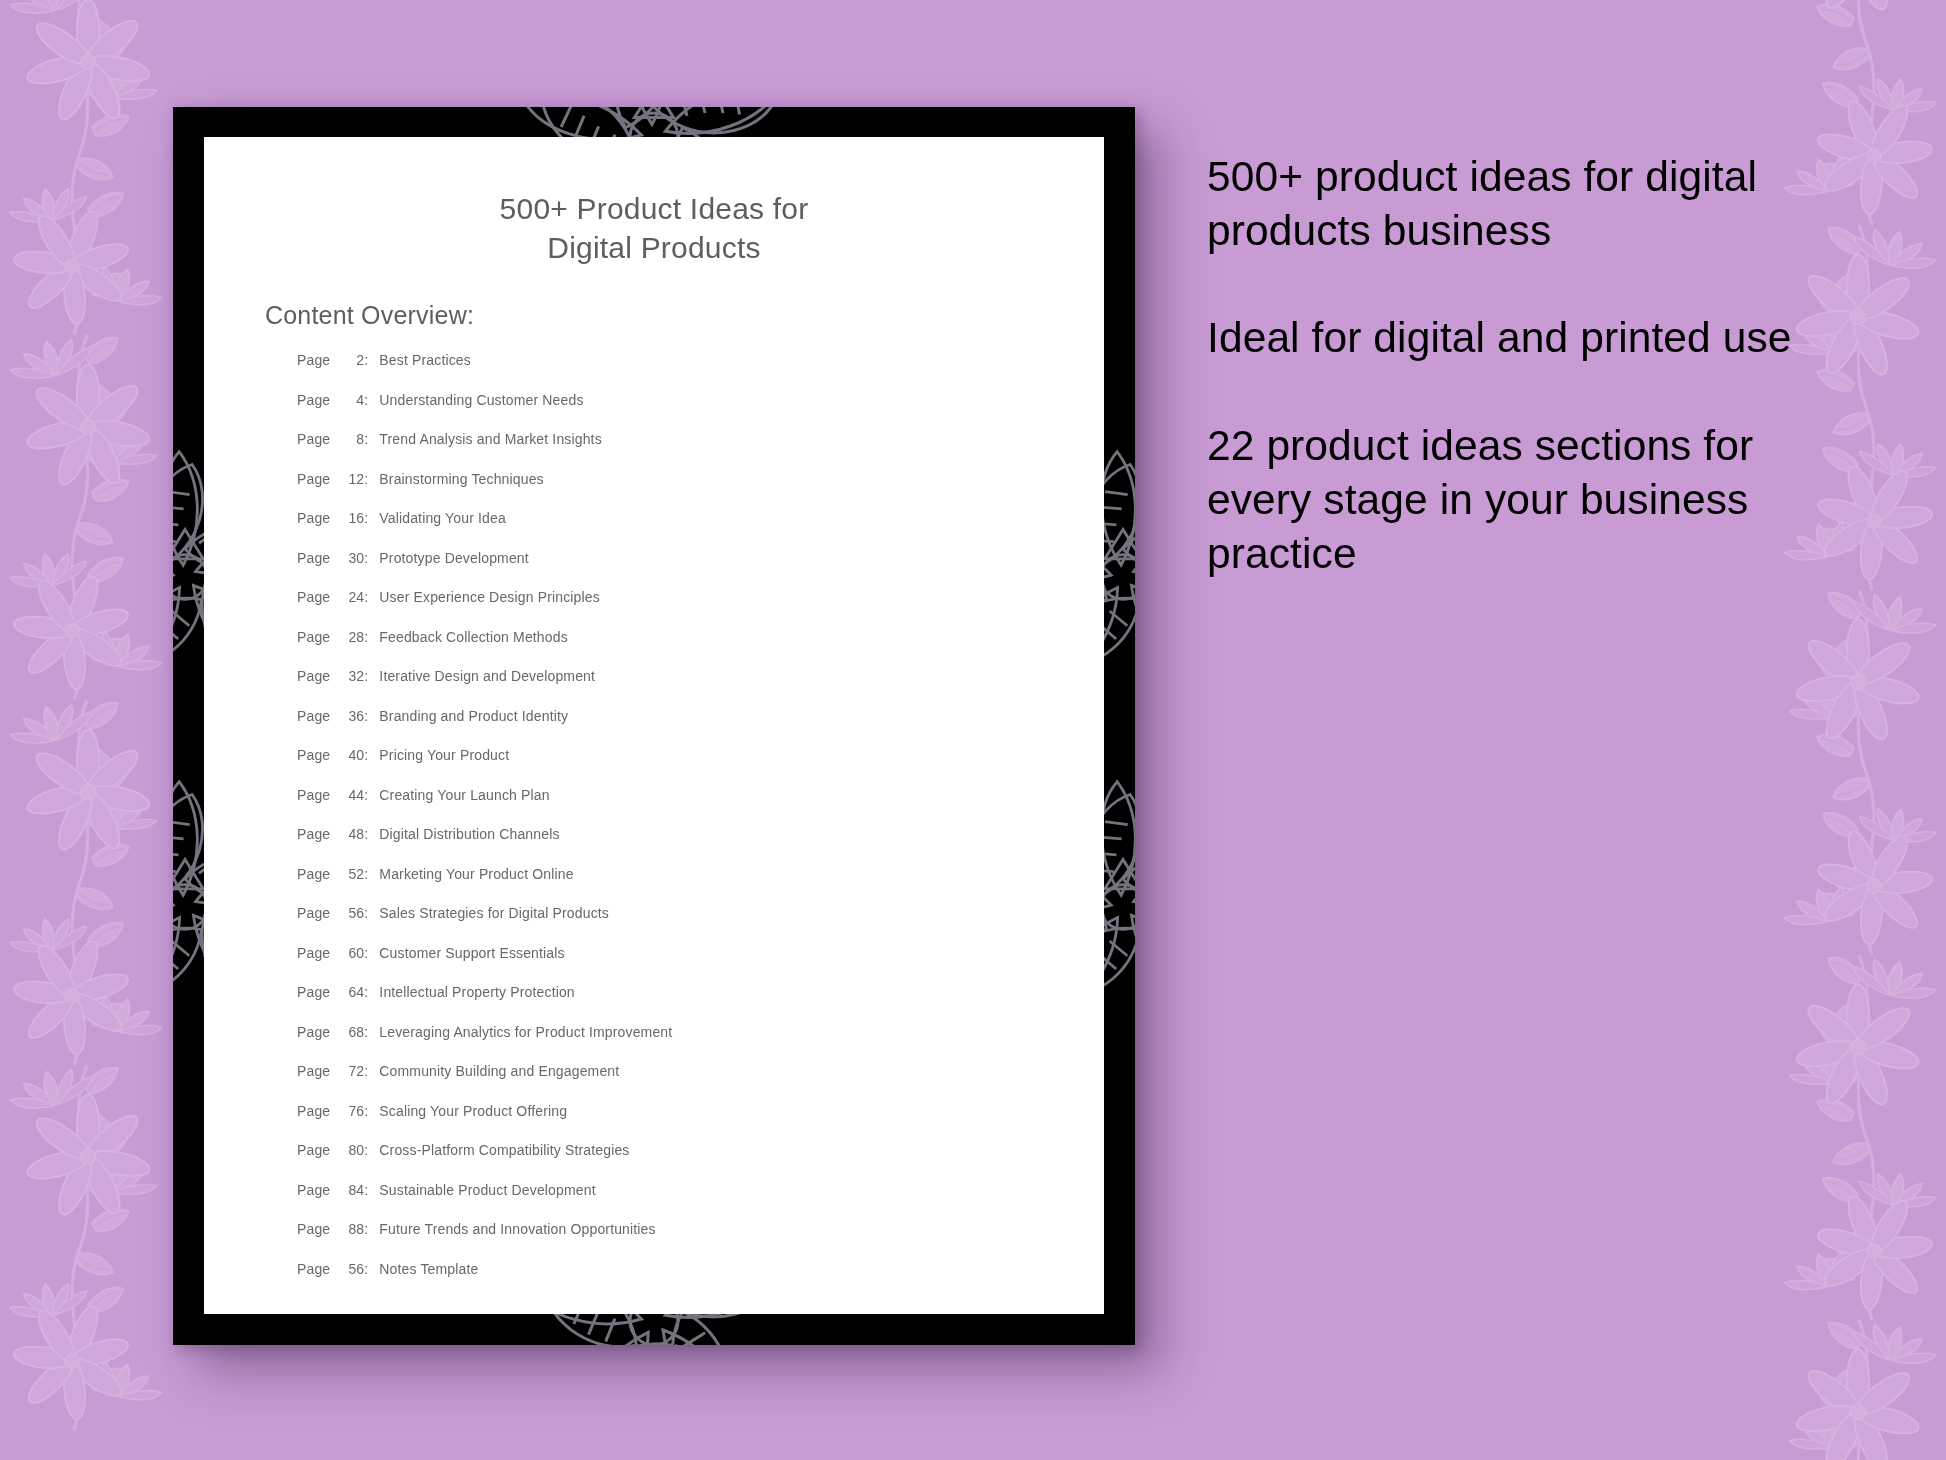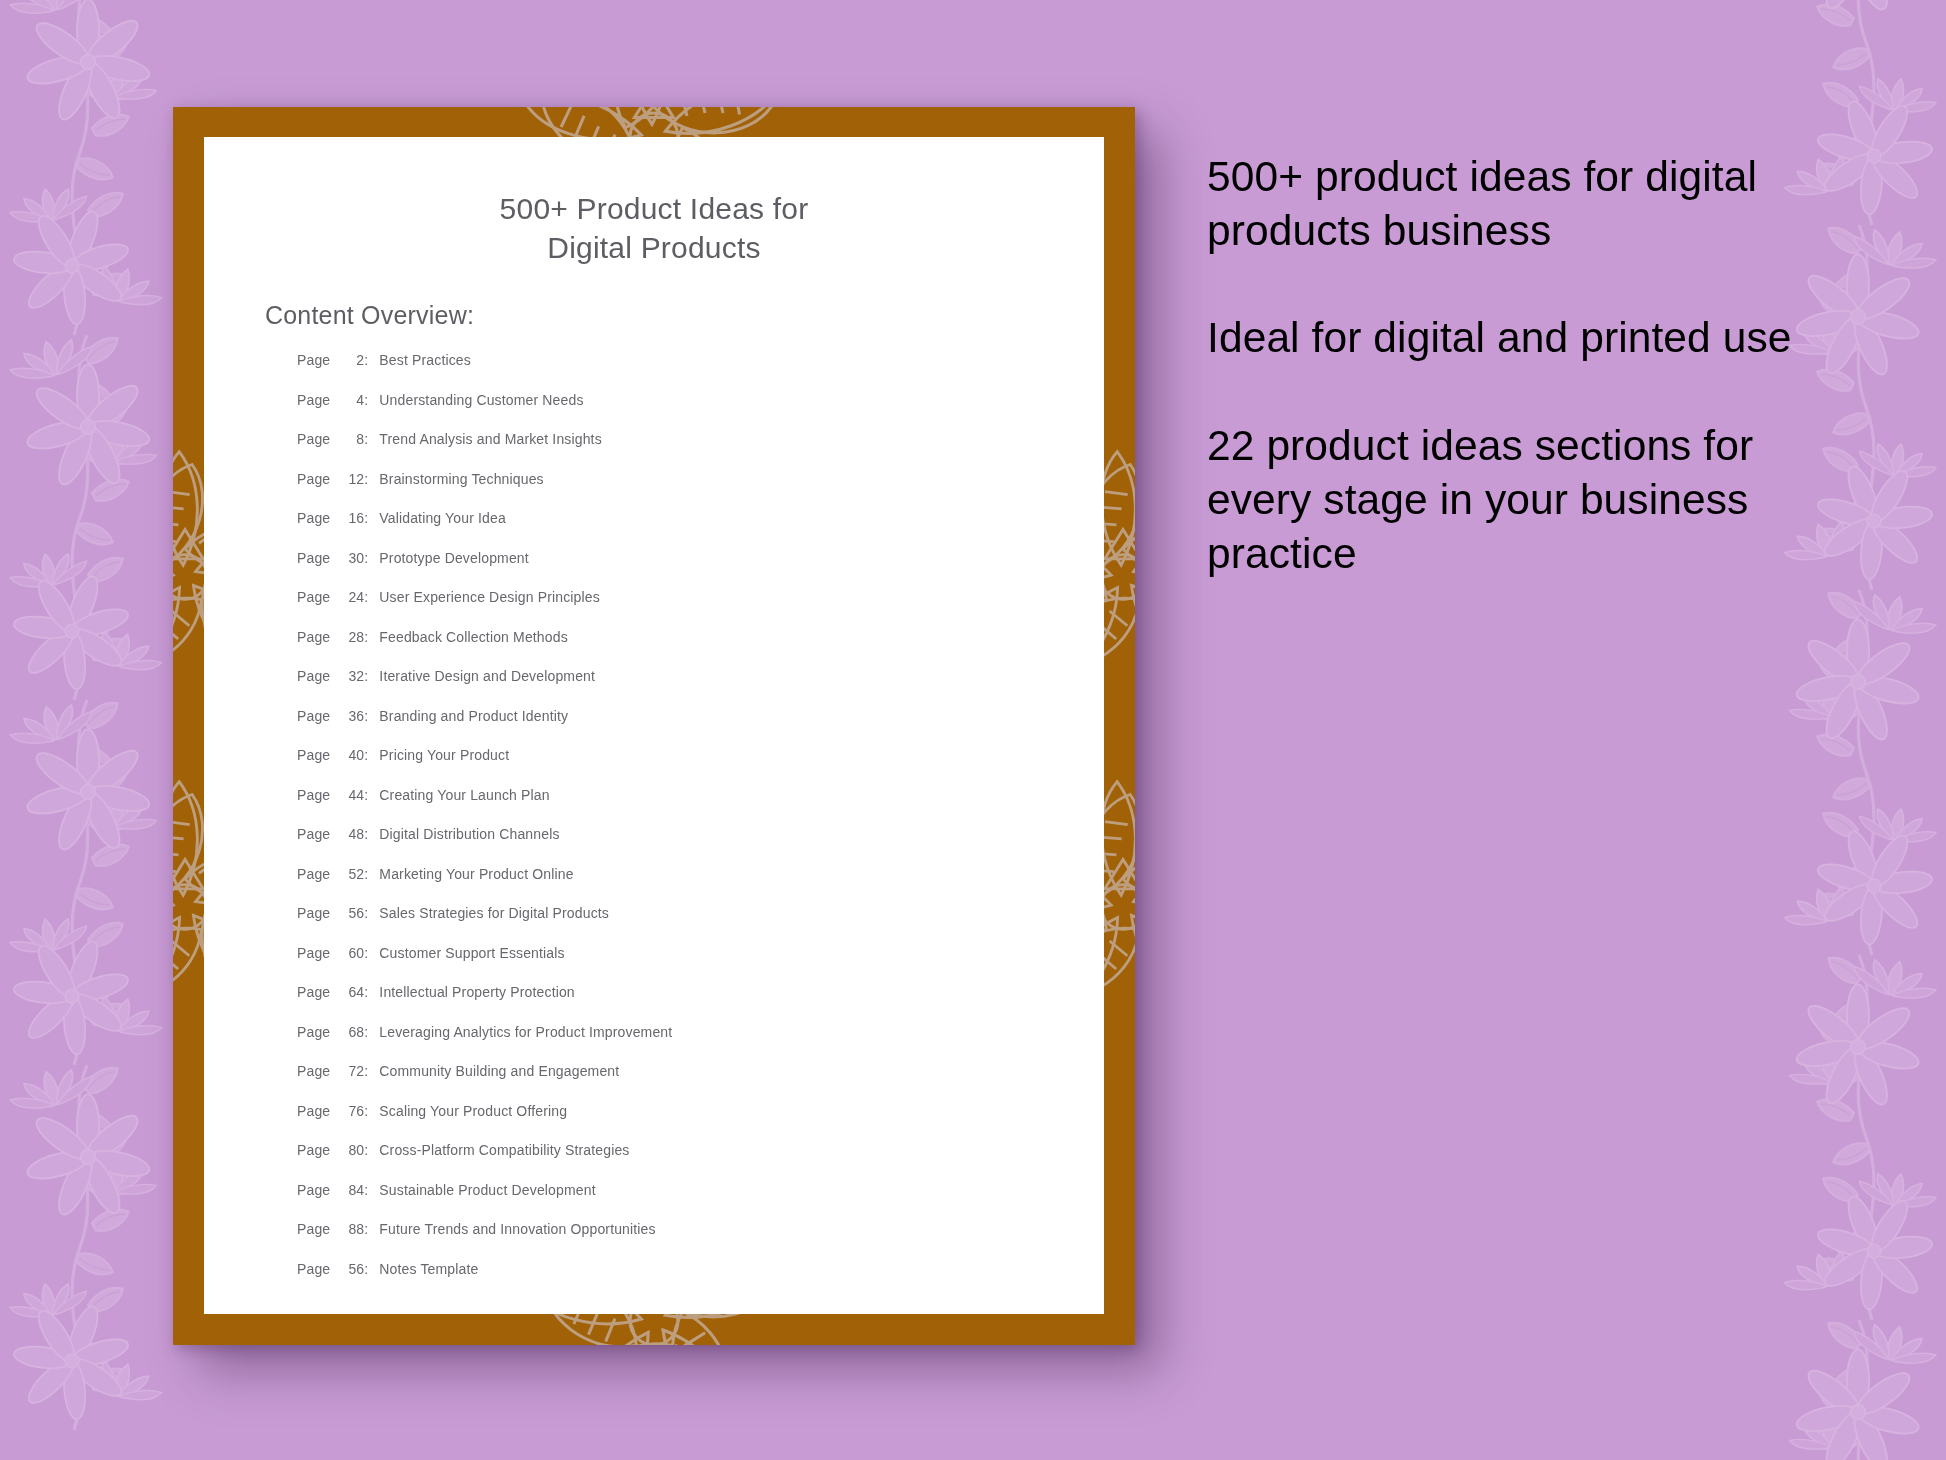--- a/index.html
+++ b/index.html
@@ -31,21 +31,21 @@
   .vine-left  { left: -8px; }
   .vine-right { right: -8px; transform: scaleX(-1); }
 
   
   #doc-card {
     position: absolute;
     left: 173px;
     top: 107px;
     width: 962px;
     height: 1238px;
-    background: #a16207;
+    background: #000000;
     box-shadow: 26px 26px 46px rgba(60, 30, 75, 0.40),
                 4px 4px 14px rgba(60, 30, 75, 0.32);
     overflow: hidden;
   }
   #doc-mandala {
     position: absolute;
     inset: 0;
     opacity: 0.55;
     pointer-events: none;
   }

